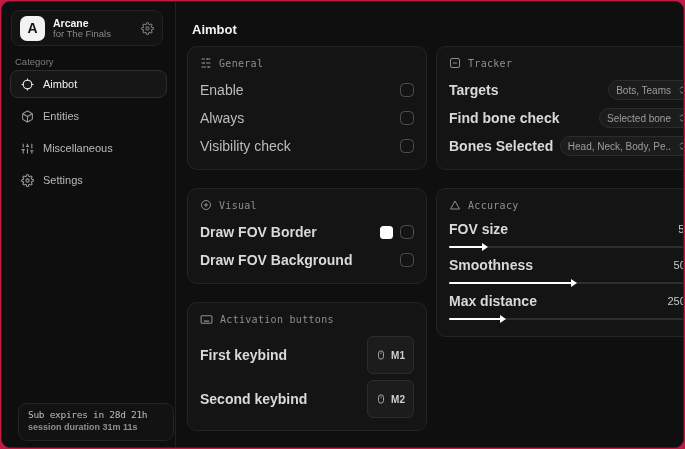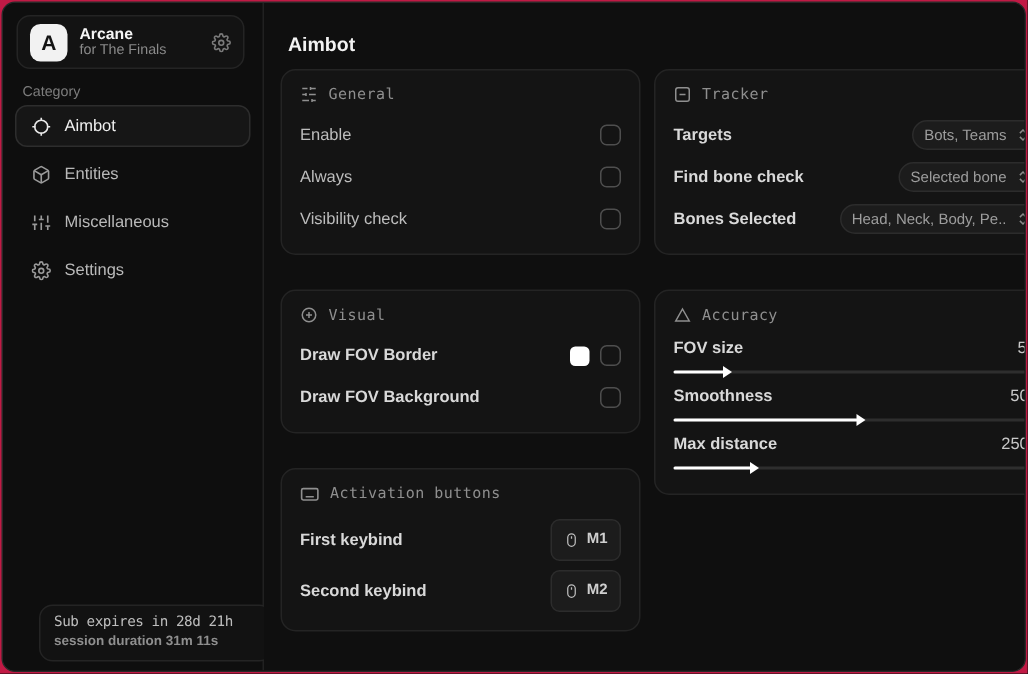--- a/index.html
+++ b/index.html
@@ -41,61 +41,61 @@
     display:flex;align-items:center;gap:9px;height:26px;padding:0 10px;
     border-radius:8px;color:#b9b9b9;font-size:11px;margin-bottom:4px;
     border:1px solid transparent;
   }
   .nav-item.selected{
     background:#161616;border-color:#2d2d2d;color:#f0f0f0;
   }
   .nav-item .nicon{display:flex;color:#9a9a9a;}
   .nav-item.selected .nicon{color:#e8e8e8;}
   .footer-card{
-    position:absolute;left:24px;bottom:6px;width:156px;height:38px;
+    position:absolute;left:16px;bottom:6px;width:156px;height:38px;
     border:1px solid #242424;border-radius:9px;background:#121212;
     box-sizing:border-box;padding:5px 9px;
   }
   .footer-expiry{
     font-family:"DejaVu Sans Mono", monospace;
     color:#bdbdbd;font-size:9.5px;letter-spacing:-0.3px;margin-bottom:2px;
   }
   .footer-session{color:#8f8f8f;font-size:9px;font-weight:bold;}
   
   .main{position:absolute;left:174px;top:0;right:0;bottom:0;background:#0f0f0f;}
   .page-title{
     position:absolute;left:16px;top:20px;color:#f2f2f2;font-size:13px;font-weight:bold;
   }
   .col-left{position:absolute;left:11px;top:44px;width:240px;}
   .col-right{position:absolute;left:260px;top:44px;width:272px;}
   .panel{
     background:#141414;border:1px solid #242424;border-radius:10px;
-    padding:10px 12px 12px 12px;box-sizing:border-box;margin-bottom:23px;
+    padding:10px 12px 12px 12px;box-sizing:border-box;margin-bottom:18px;
   }
   .panel-head{
     display:flex;align-items:center;gap:7px;
     font-family:"DejaVu Sans Mono", monospace;
     color:#8f8f8f;font-size:10px;letter-spacing:0.3px;margin-bottom:10px;
   }
   .panel-head .picon{display:flex;color:#8f8f8f;}
   .row{
     display:flex;align-items:center;justify-content:space-between;
     min-height:22px;margin-top:6px;
   }
-  .row-label{color:#d9d9d9;font-size:11px;font-weight:600;}
+  .row-label{color:#d9d9d9;font-size:14px;font-weight:600;}
   .row-label.dim{color:#bdbdbd;font-weight:normal;}
   .row-controls{display:flex;align-items:center;gap:7px;}
   .checkbox{
     width:14px;height:14px;border:1.5px solid #4e4e4e;border-radius:4.5px;
     box-sizing:border-box;background:transparent;
   }
   .swatch{width:13px;height:13px;border-radius:3.5px;}
   .keybtn{
-    display:flex;align-items:flex-start;gap:5px;background:#1c1c1c;
-    border:1px solid #2c2c2c;border-radius:6px;padding:7px 8px;
+    display:flex;align-items:center;gap:5px;background:#1c1c1c;
+    border:1px solid #2c2c2c;border-radius:6px;padding:12px 8px;
     color:#cfcfcf;font-size:10px;font-weight:bold;
   }
   .keybtn .micon{display:flex;color:#bdbdbd;}
   .dropdown{
     display:flex;align-items:center;gap:6px;background:#1c1c1c;
     border:1px solid #2c2c2c;border-radius:10px;padding:3.5px 7px;
     color:#9d9d9d;font-size:10px;max-width:160px;
   }
   .dropdown .dval{white-space:nowrap;overflow:hidden;text-overflow:ellipsis;}
   .dropdown .cicon{display:flex;color:#8a8a8a;flex:0 0 auto;}

